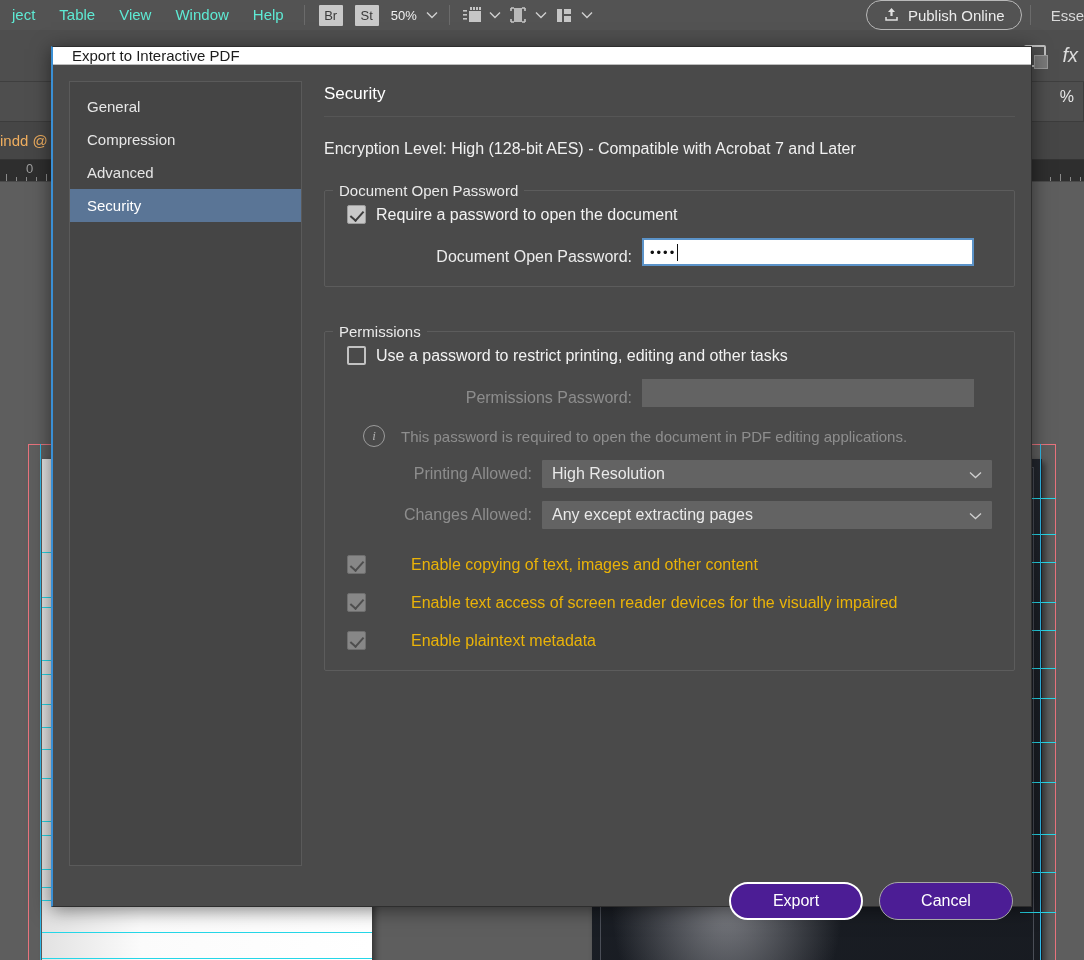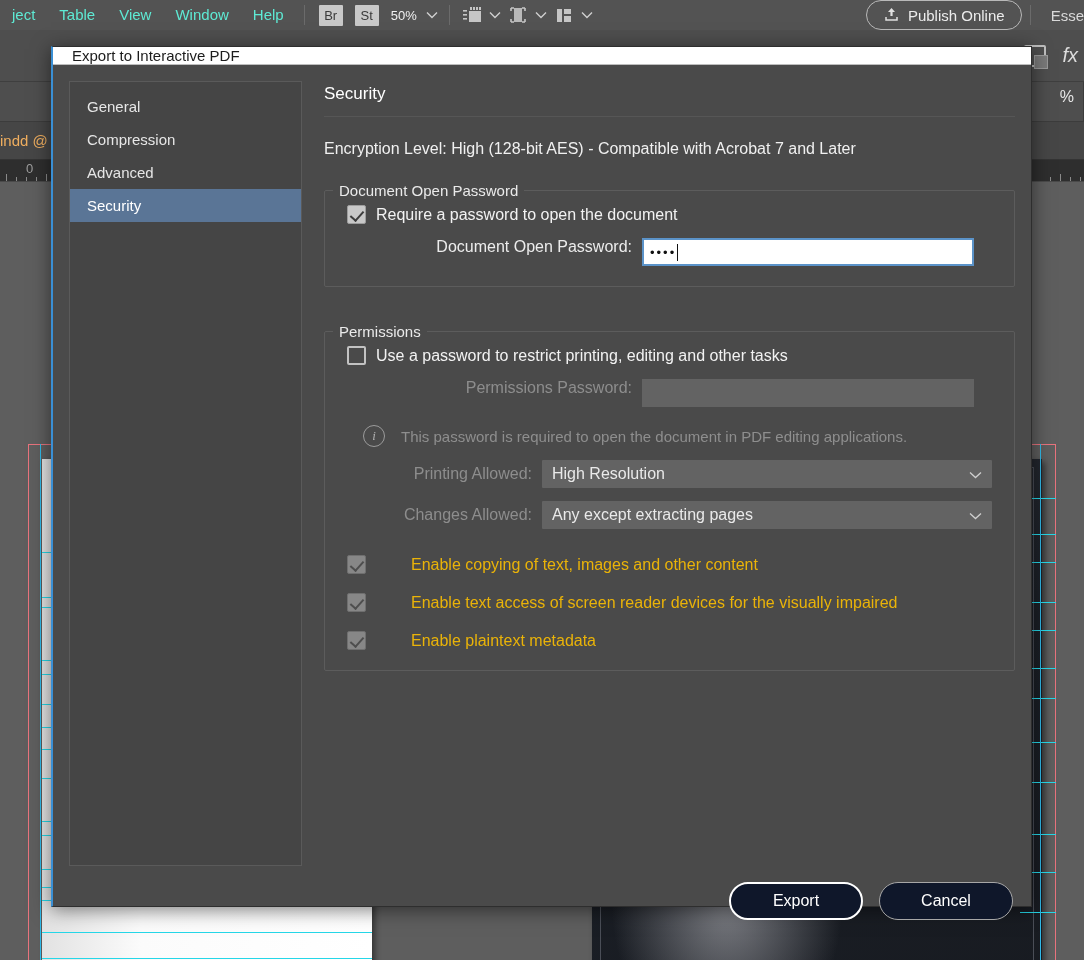--- a/index.html
+++ b/index.html
@@ -158,21 +158,21 @@
   .chk.checked::after {
     content: ""; position: absolute; left: 5px; top: 2px;
     width: 6px; height: 11px; border: solid #3c3c3c;
     border-width: 0 2.5px 2.5px 0; transform: rotate(42deg);
   }
   .chk.dim { background: #878787; border-color: #6f6f6f; }
   .chk.dim::after { border-color: #4e4e4e; }
   .chk-label { color: #f2f2f2; font-size: 16px; }
   .chk-label.dim { color: #eab308; margin-left: 35px; }
 
-  .field-row { display: flex; align-items: flex-start; margin-top: 14px; padding-left: 22px; }
+  .field-row { display: flex; align-items: flex-end; margin-top: 14px; padding-left: 22px; }
   .field-label { color: #ececec; font-size: 16px; width: 295px; text-align: right; padding-right: 10px; }
   .field-label.dim { color: #8d8d8d; }
   .pw-input {
     width: 332px; height: 28px; background: #ffffff;
     border: 1px solid #5b93c9; box-shadow: 0 0 0 1px #5b93c9 inset;
     display: flex; align-items: center; padding-left: 7px;
   }
   .pw-dots { color: #111; font-size: 13px; letter-spacing: 2px; line-height: 1; }
   .caret { width: 1px; height: 17px; background: #111; margin-left: 1px; animation: blink 1.06s step-end infinite; }
   @keyframes blink { 50% { opacity: 0; } }
@@ -202,21 +202,21 @@
   .perm-chk-list { margin-top: 20px; }
   .perm-chk-list .chk-row { padding-left: 22px; margin-top: 13px; }
 
   .dialog-footer {
     height: 76px; display: flex; align-items: center; justify-content: flex-end;
     padding-right: 18px; gap: 16px;
   }
   .btn {
     min-width: 134px; height: 38px; border-radius: 19px;
     display: flex; align-items: center; justify-content: center;
-    color: #ffffff; font-size: 16px; background: #0f172a;
+    color: #ffffff; font-size: 16px; background: #4c1d95;
   }
   .btn.primary { border: 2px solid #ffffff; }
   .btn.secondary { border: 1px solid #a7a7a7; }
 </style>
 </head>
 <body>
 
 <div id="root">
 
   <div class="app-bg">

